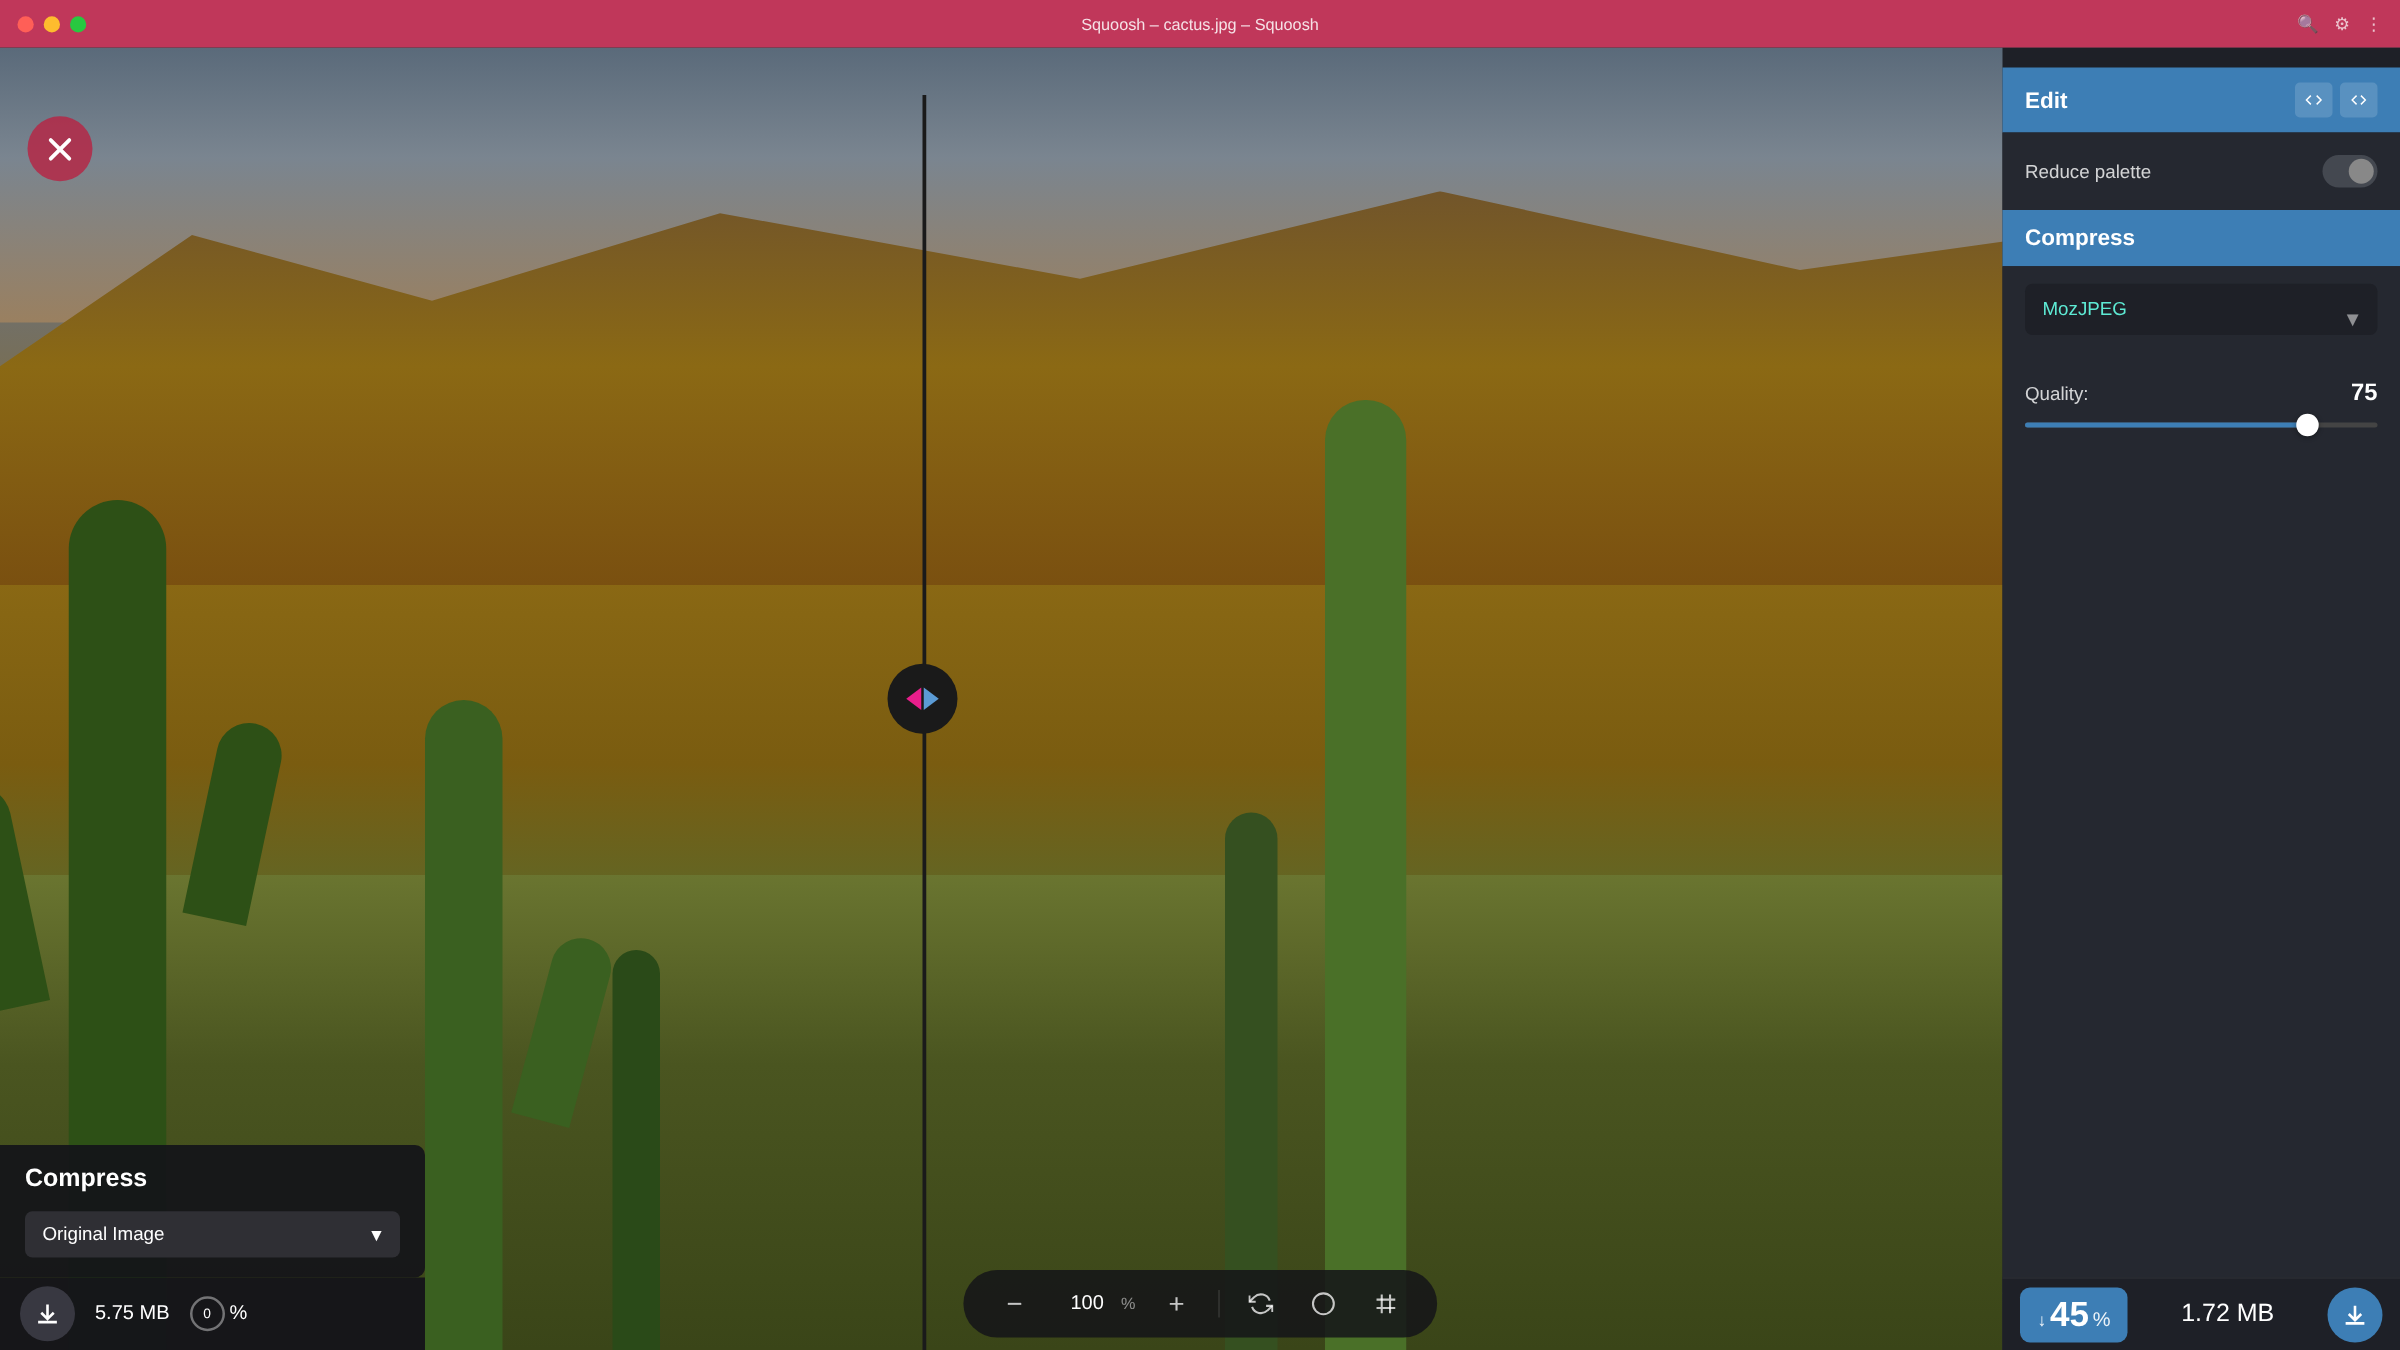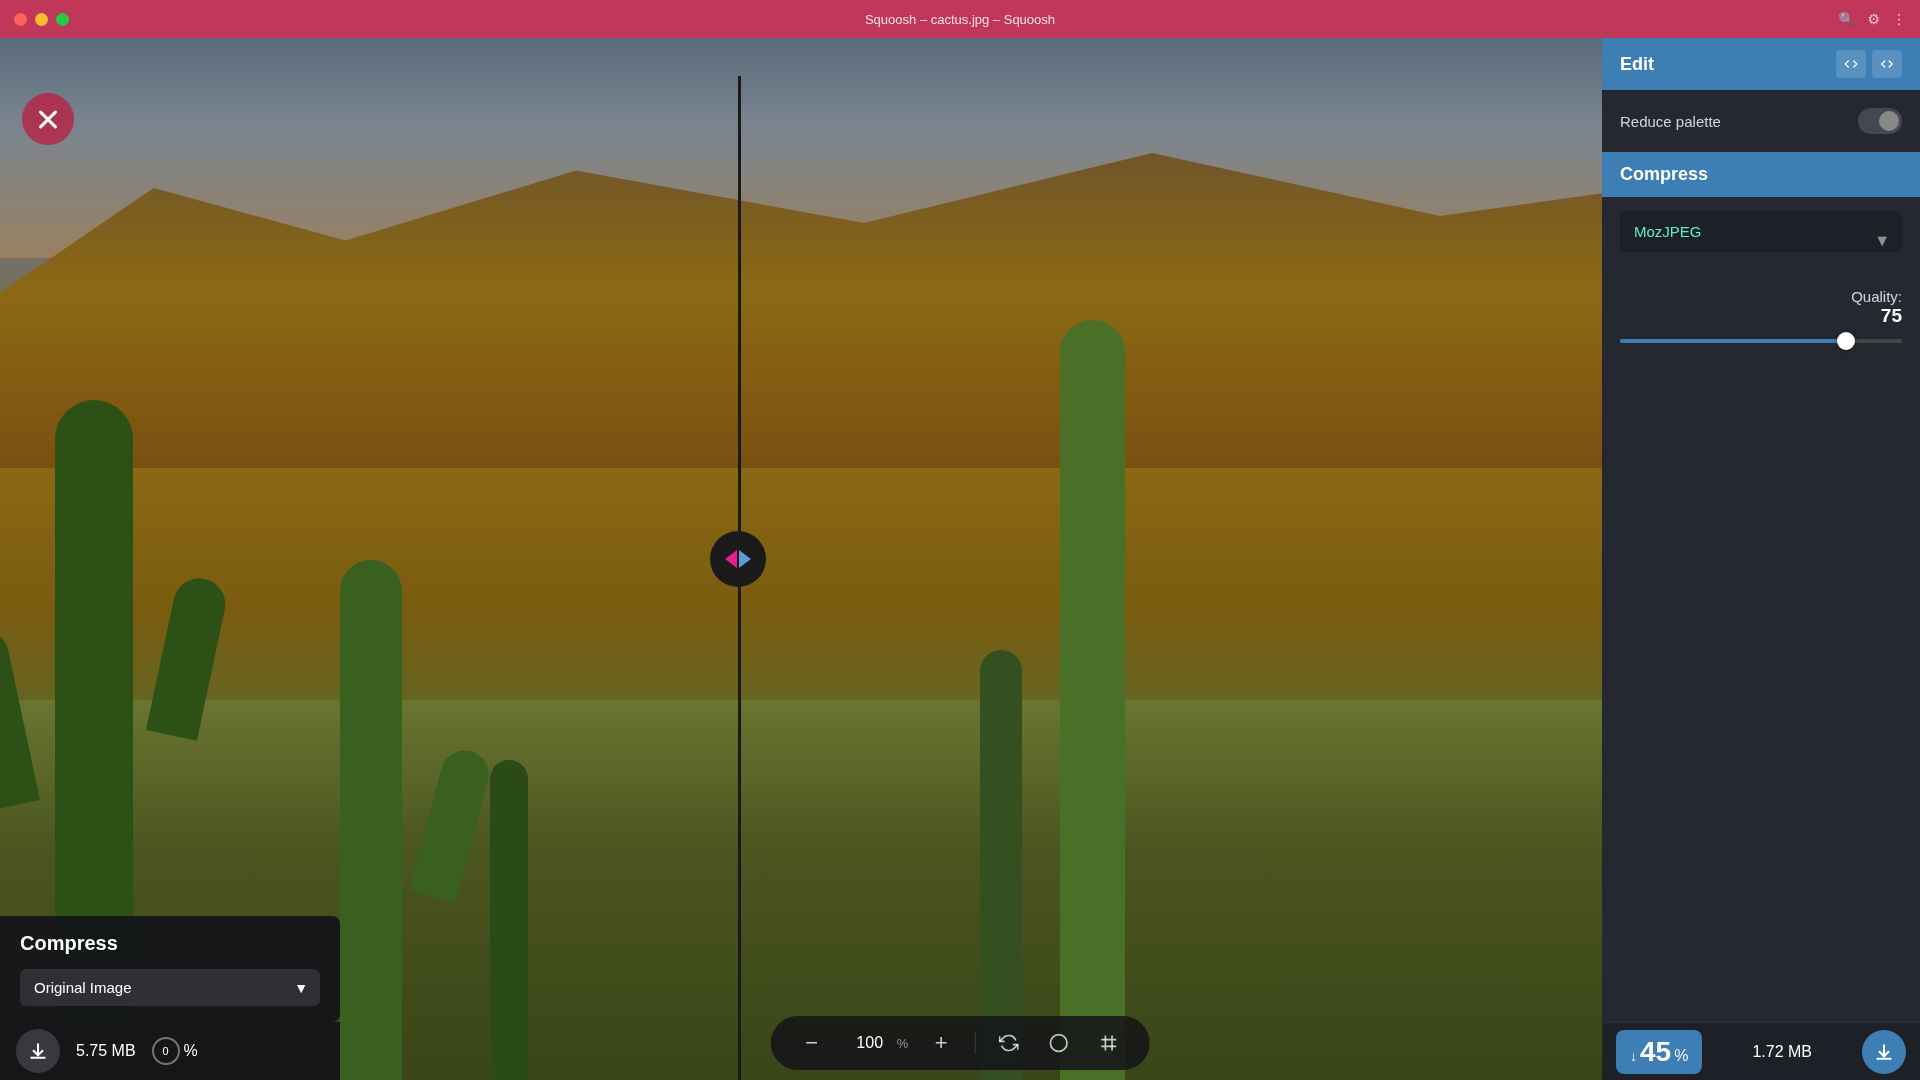--- a/index.html
+++ b/index.html
@@ -292,20 +292,21 @@
       flex-direction: column;
     }
 
     
     .edit-header {
       background: #3d7eb5;
       padding: 12px 18px;
       display: flex;
       align-items: center;
       justify-content: space-between;
+      margin-top: 16px;
     }
     .edit-title {
       color: white;
       font-size: 18px;
       font-weight: 700;
     }
     .edit-header-icons {
       display: flex;
       gap: 6px;
       align-items: center;
@@ -402,24 +403,23 @@
       right: 12px;
       top: 50%;
       transform: translateY(-50%);
       color: rgba(255,255,255,0.5);
       pointer-events: none;
     }
 
     
     .quality-row {
       display: flex;
-      align-items: flex-end;
+      align-items: center;
       justify-content: space-between;
       margin-bottom: 12px;
-      flex-direction: column;
     }
     .quality-label {
       color: rgba(255,255,255,0.8);
       font-size: 15px;
     }
     .quality-value {
       color: white;
       font-size: 19px;
       font-weight: 600;
     }
@@ -503,21 +503,21 @@
       color: white;
       font-size: 28px;
       font-weight: 800;
     }
     .compression-pct-sign {
       color: rgba(255,255,255,0.9);
       font-size: 16px;
     }
     .right-file-size {
       color: white;
-      font-size: 16px;
+      font-size: 20px;
       font-weight: 500;
     }
     .download-btn-right {
       width: 44px;
       height: 44px;
       background: #3d7eb5;
       border-radius: 50%;
       display: flex;
       align-items: center;
       justify-content: center;

